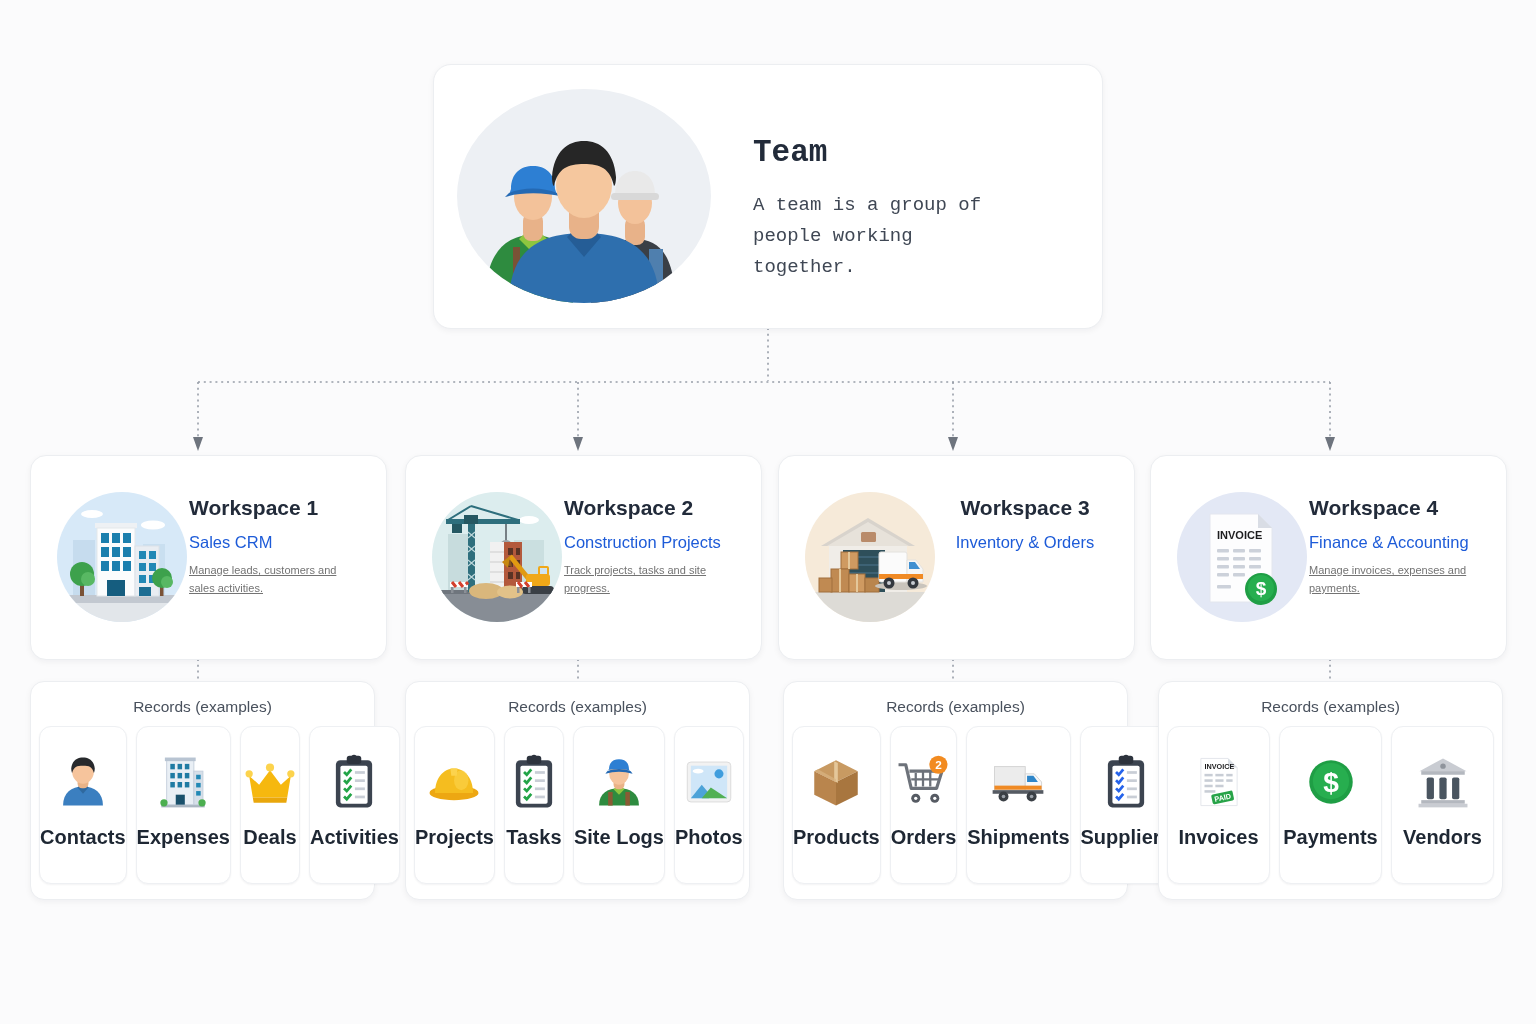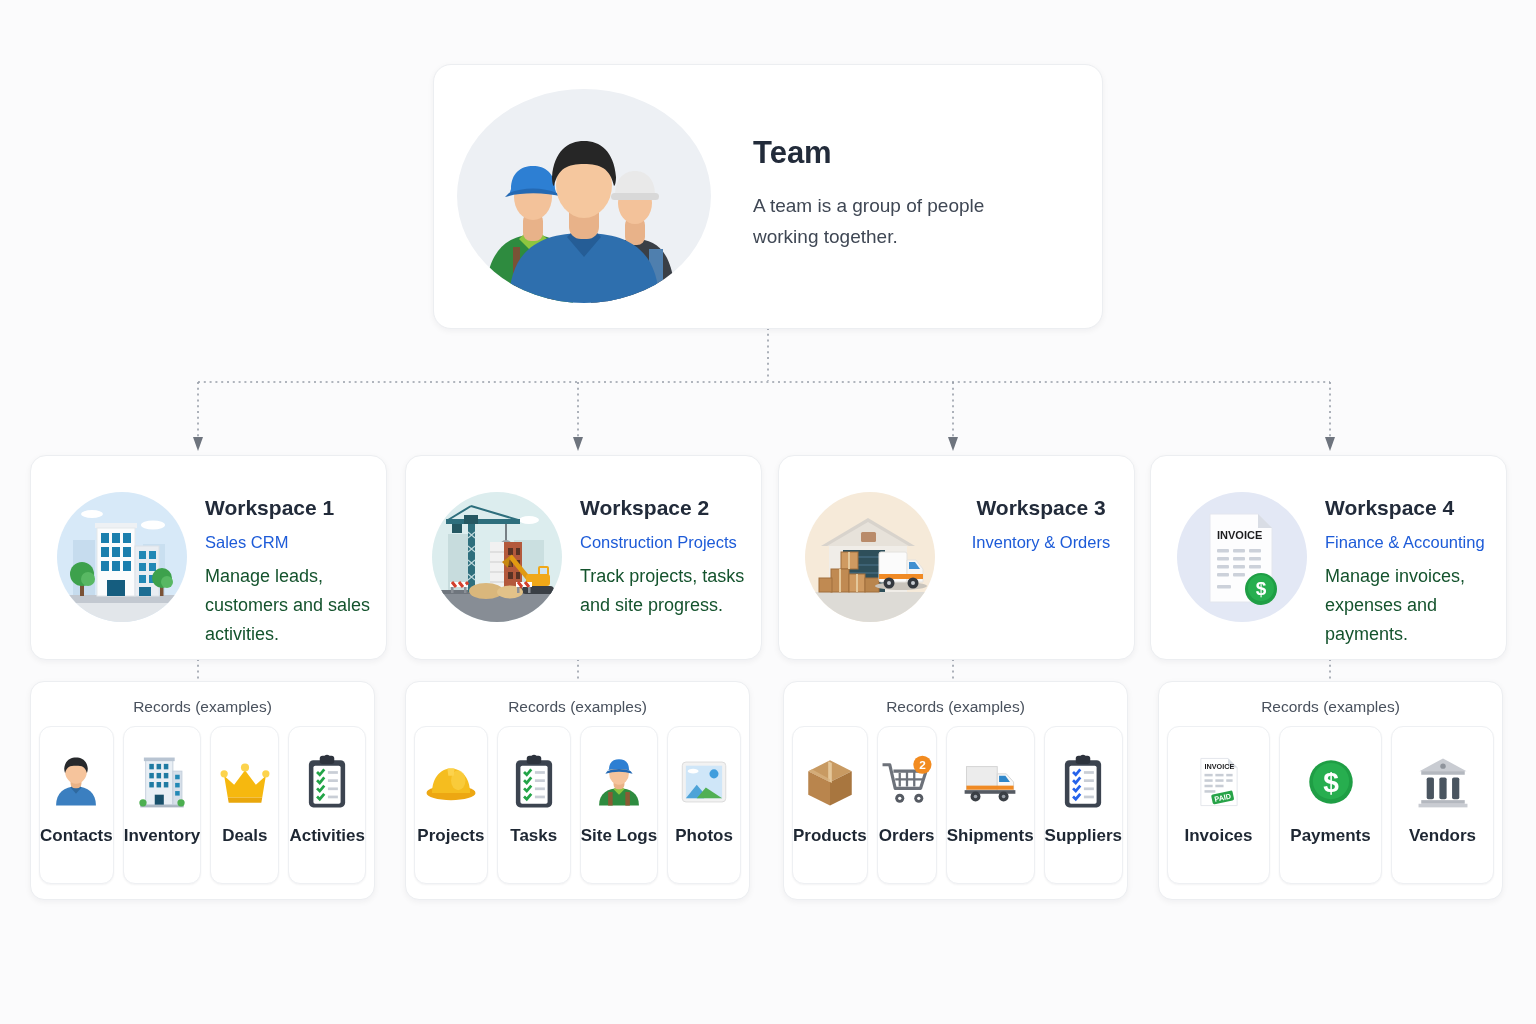--- a/index.html
+++ b/index.html
@@ -1,41 +1,41 @@
 <!DOCTYPE html>
 <html><head>
 <meta charset="utf-8">
 <style>
   html,body{margin:0;padding:0;background:#fbfbfc;font-family:"Liberation Sans",sans-serif;}
   .canvas{position:relative;width:1536px;height:1024px;background:#fbfbfc;overflow:hidden;}
   .card{position:absolute;background:#ffffff;border:1px solid #eceef1;border-radius:16px;
         box-shadow:0 2px 6px rgba(16,24,40,.05);}
   
-  .team-card{left:433px;top:64px;width:668px;height:263px;border-radius:18px;}
+  .team-card{left:433px;top:64px;width:668px;height:263px;border-radius:18px;font-family:Liberation Mono, monospace;}
   .team-illo{position:absolute;left:23px;top:24px;width:254px;height:214px;}
   .team-text{position:absolute;left:319px;top:70px;}
   .team-title{font-size:31px;font-weight:700;color:#222b3a;}
   .team-desc{margin-top:20px;font-size:19px;line-height:1.62;color:#3f4754;width:268px;}
   
   .ws-card{top:455px;width:355px;height:203px;}
   .ws1{left:30px;} .ws2{left:405px;} .ws3{left:778px;text-align:center;} .ws4{left:1150px;}
   .ws-illo{position:absolute;left:26px;top:36px;width:130px;height:130px;}
-  .ws-text{position:absolute;left:174px;top:40px;width:176px;}
+  .ws-text{position:absolute;left:158px;top:40px;width:176px;}
   .ws-title{font-size:21px;font-weight:700;color:#222b3a;}
   .ws-sub{margin-top:13px;font-size:16.5px;font-weight:500;color:#1d5bd8;}
-  .ws-desc{margin-top:10px;font-size:18px;line-height:1.62;color:#14532d;}
+  .ws-desc{margin-top:10px;font-size:11px;line-height:1.62;color:#737373;text-decoration:underline;}
   
   .rec-card{top:681px;width:343px;height:217px;border-radius:14px;}
   .rc1{left:30px;} .rc2{left:405px;} .rc3{left:783px;} .rc4{left:1158px;}
   .rec-header{text-align:center;margin-top:16px;font-size:15.5px;color:#49515d;}
   .rec-row{position:absolute;left:8px;top:44px;width:327px;height:158px;display:flex;gap:9px;}
   .tile{flex:1;background:#fff;border:1px solid #eef0f3;border-radius:12px;
         box-shadow:0 1px 2px rgba(16,24,40,.05);display:flex;flex-direction:column;align-items:center;}
   .tile svg{width:58px;height:58px;margin-top:26px;}
-  .tile-label{margin-top:15px;font-size:17px;font-weight:600;color:#1e2733;white-space:nowrap;}
+  .tile-label{margin-top:15px;font-size:20px;font-weight:600;color:#1e2733;white-space:nowrap;}
   .connector-layer{position:absolute;left:0;top:0;width:1536px;height:1024px;pointer-events:none;}
 </style>
 </head>
 <body>
 
 <div class="canvas">
 
   <svg class="connector-layer" viewBox="0 0 1536 1024">
     <g stroke="#989ea8" stroke-width="1.6" stroke-dasharray="2 3.8" fill="none">
       <path d="M768 328 V381"></path>
@@ -340,21 +340,21 @@
           <rect x="44" y="20" width="10" height="37" fill="#d6dfe9" stroke="#c3cedb"></rect>
           <g fill="#2288b5">
               <rect x="46.5" y="24" width="5" height="5"></rect>
               <rect x="46.5" y="33" width="5" height="5"></rect>
               <rect x="46.5" y="42" width="5" height="5"></rect>
             </g>
           <rect x="24" y="46" width="10" height="11" fill="#19506b"></rect>
           <circle cx="11" cy="55" r="4" fill="#4caf50"></circle>
             <circle cx="53" cy="55" r="4" fill="#4caf50"></circle>
         </svg>
-        <div class="tile-label">Inventory</div>
+        <div class="tile-label">Expenses</div>
       </div>
       <div class="tile">
         <svg viewBox="0 0 64 64">
           <path d="M9 25 l11 10 12-16 12 16 11-10 -4 24 H13 z" fill="#f6b80f"></path>
           <path d="M13 49 h38 l-1 6 H14 z" fill="#e9a70c"></path>
           <circle cx="9" cy="23" r="4" fill="#fcd34d"></circle>
           <circle cx="32" cy="16" r="4.5" fill="#fcd34d"></circle>
           <circle cx="55" cy="23" r="4" fill="#fcd34d"></circle>
         </svg>
         <div class="tile-label">Deals</div>

